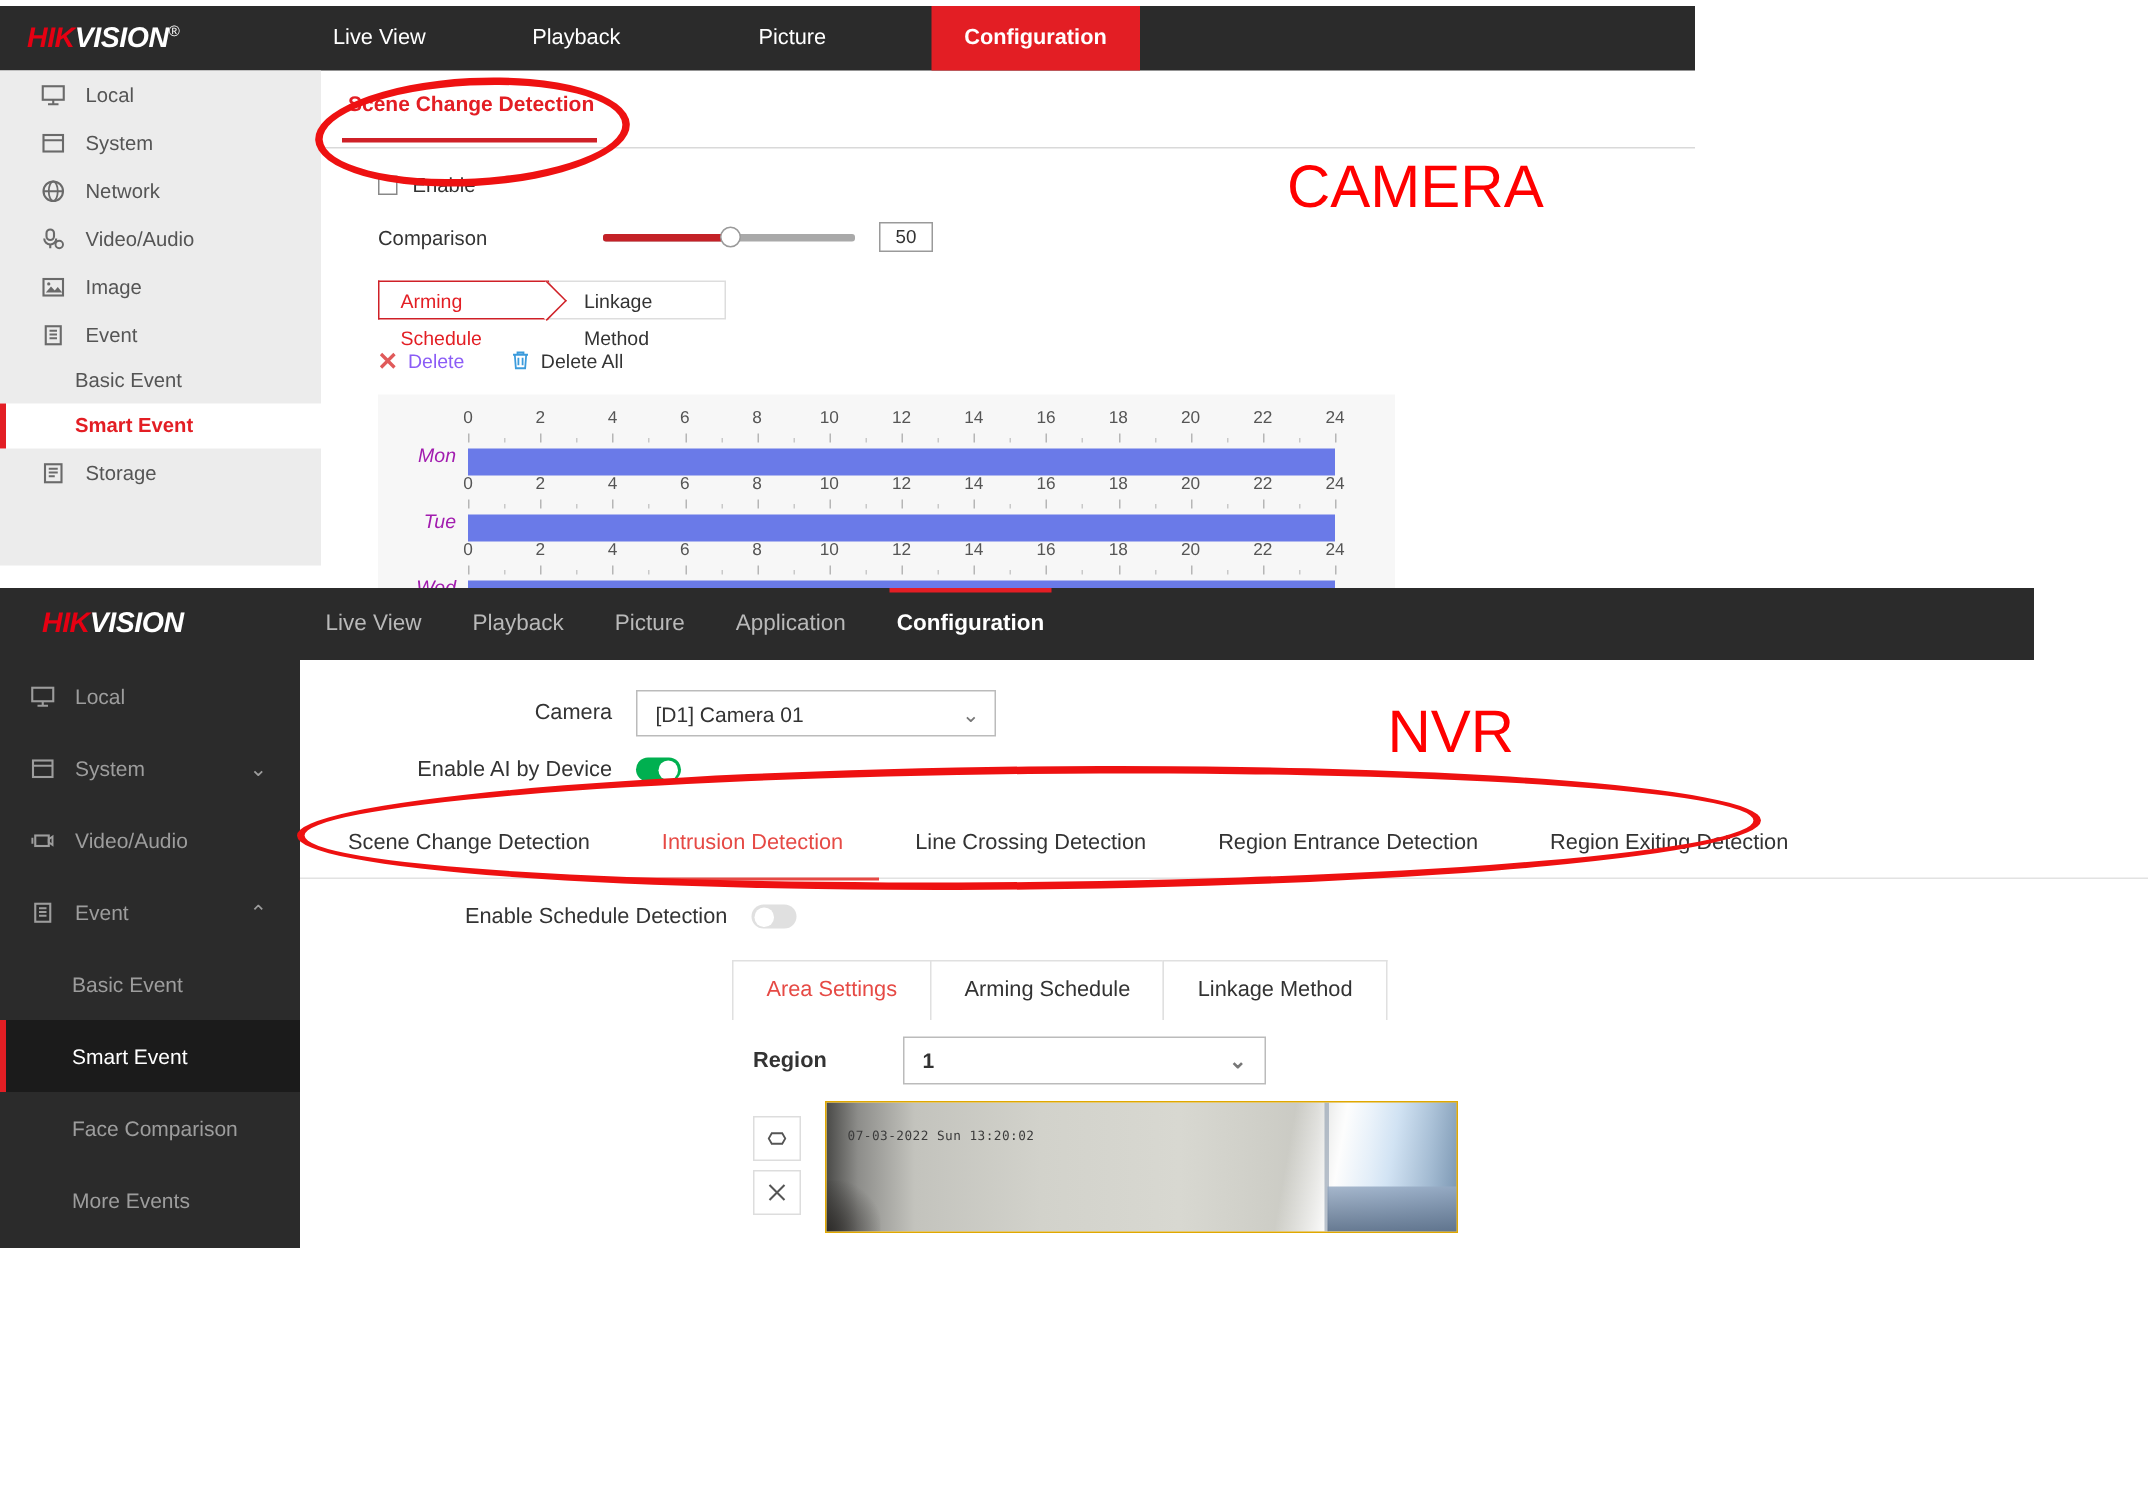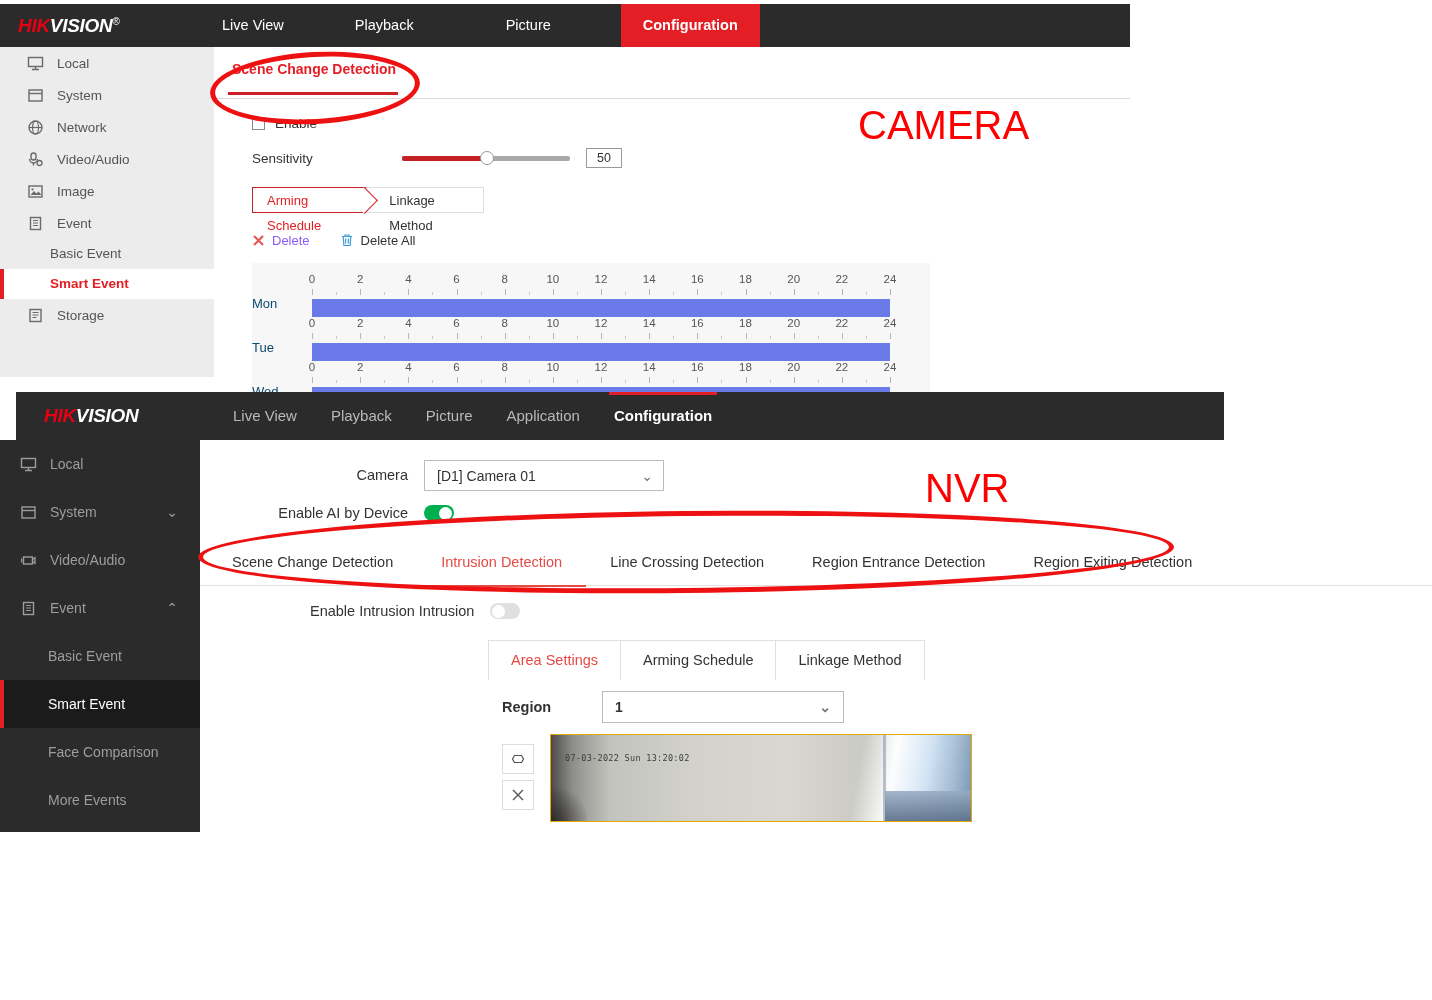--- a/index.html
+++ b/index.html
@@ -101,37 +101,37 @@
   .cam-actions { display: flex; align-items: center; height: 34px; margin-top: 10px; gap: 30px; }
   .act { display: flex; align-items: center; font-size: 13px; gap: 7px; cursor: pointer; }
   .act.disabled { color: #8b5cf6; }
   .act.enabled { color: #333; }
 
   .sched {
     margin-top: 6px; width: 678px; background: #f7f7f7; padding: 10px 0 0 0;
   }
   .sched-row { display: flex; align-items: flex-end; height: 44px; }
   .sched-day {
-    width: 60px; text-align: left; padding-right: 8px; font-size: 13px;
-    color: #0c4a6e; padding-bottom: 6px;
+    width: 60px; text-align: right; padding-right: 8px; font-size: 13px;
+    color: #a21caf; padding-bottom: 6px; font-style: italic;
   }
   .sched-track { position: relative; width: 578px; }
   .sched-ticks { position: relative; height: 26px; }
   .tick-lab {
     position: absolute; top: 0; font-size: 11.5px; color: #555;
     transform: translateX(-50%);
   }
   .tick-m { position: absolute; top: 16px; width: 1px; height: 6px; background: #b6b6b6; }
   .tick-s { position: absolute; top: 19px; width: 1px; height: 3px; background: #c9c9c9; }
   .sched-bar { width: 578px; height: 18px; background: #6a7ae8; }
 
   
   #nvr-panel { position: absolute; left: 0; top: 392px; width: 1432px; height: 440px; background: #fff; }
   .nvr-header {
-    position: absolute; left: 16px; top: 0; width: 1208px; height: 48px;
+    position: absolute; left: 0; top: 0; width: 1356px; height: 48px;
     background: #2b2b2b; display: flex; align-items: center;
   }
   .nvr-logo {
     width: 200px; padding-left: 28px; font-size: 19px; font-weight: bold;
     font-style: italic; color: #fff; letter-spacing: -0.3px;
   }
   .nvr-logo .hik { color: #e60012; }
   .nvr-nav { display: flex; align-items: center; height: 48px; }
   .nvr-nav-item {
     position: relative; height: 48px; line-height: 48px; font-size: 15px;
@@ -352,21 +352,21 @@
         <div class="cam-tab-underline"></div>
       </div>
 
       <div class="cam-body">
         <div class="row-enable">
           <span class="chk"></span>
           <span class="lbl">Enable</span>
         </div>
 
         <div class="row-sens">
-          <span class="lbl">Sensitivity</span>
+          <span class="lbl">Comparison</span>
           <span class="slider-wrap">
             <span class="slider-track"></span>
             <span class="slider-fill"></span>
             <span class="slider-knob"></span>
           </span>
           <span class="sens-box">50</span>
         </div>
 
         <div class="cam-subtabs">
           <div class="cam-subtab active">Arming Schedule</div>
@@ -610,21 +610,21 @@
 
       <div class="nvr-tabs">
         <div class="nvr-tab sp">Scene Change Detection</div>
         <div class="nvr-tab active">Intrusion Detection</div>
         <div class="nvr-tab">Line Crossing Detection</div>
         <div class="nvr-tab">Region Entrance Detection</div>
         <div class="nvr-tab">Region Exiting Detection</div>
       </div>
 
       <div class="nvr-enrow">
-        <div class="lbl">Enable Intrusion Intrusion</div>
+        <div class="lbl">Enable Schedule Detection</div>
         <div class="tog off">
             <span class="knob"></span>
           </div>
       </div>
 
       <div class="nvr-areatabs">
         <div class="area-tab active">Area Settings</div>
         <div class="area-tab">Arming Schedule</div>
         <div class="area-tab">Linkage Method</div>
       </div>

